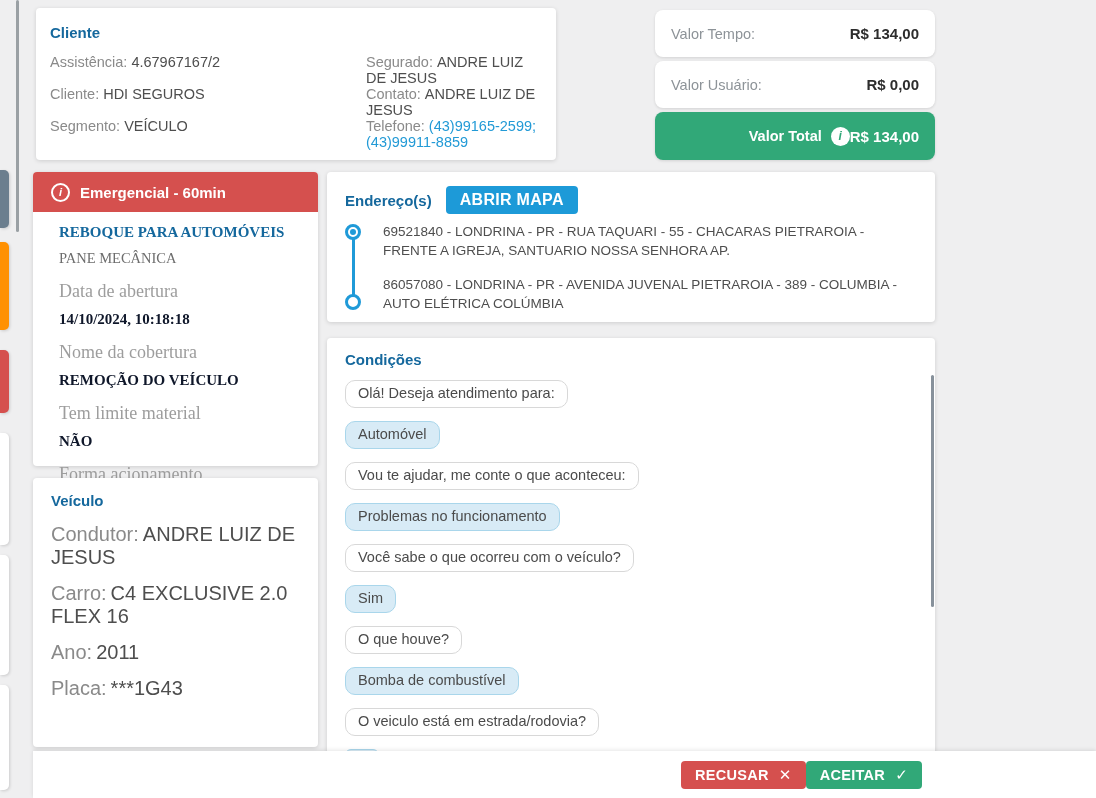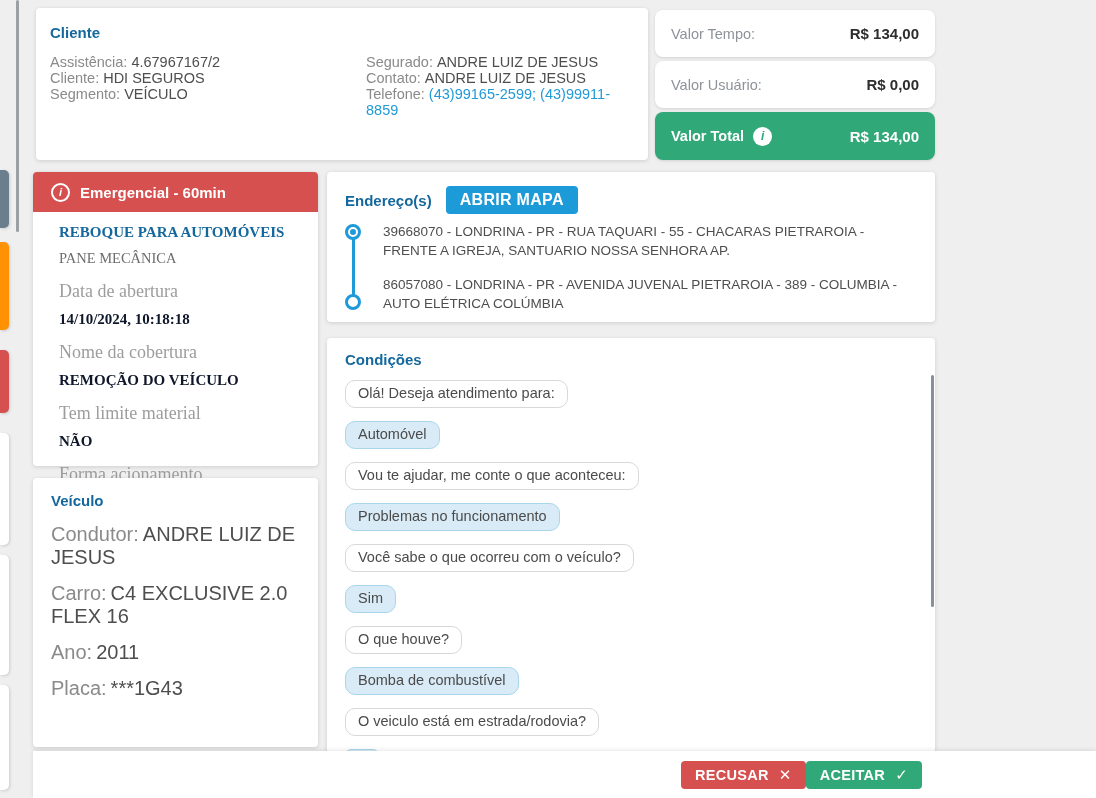--- a/index.html
+++ b/index.html
@@ -22,37 +22,37 @@
   .rail-sliver { position:absolute; left:0; width:9px; border-radius:0 5px 5px 0; box-shadow:1px 1px 3px rgba(0,0,0,.15); }
   .rail-slate  { top:170px; height:58px;  background:#6b7e8e; }
   .rail-orange { top:242px; height:88px;  background:#ff9102; }
   .rail-red    { top:350px; height:63px;  background:#d5504e; }
   .rail-white1 { top:433px; height:112px; background:#fff; }
   .rail-white2 { top:555px; height:120px; background:#fff; }
   .rail-white3 { top:685px; height:105px; background:#fff; }
   .page-scrollbar { position:absolute; left:16px; top:0; width:3px; height:232px; background:#9aa0a4; border-radius:2px; }
 
   
-  .client-card { left:36px; top:8px; width:612px; height:152px; padding:16px 14px 0 14px; }
+  .client-card { left:36px; top:8px; width:520px; height:152px; padding:16px 14px 0 14px; }
   .card-title { font-size:15px; font-weight:bold; color:#15689d; }
   .client-grid { display:grid; grid-template-columns:316px 1fr; margin-top:13px; font-size:14.5px; }
   .kv-label { color:#8a8a8a; margin-right:4px; }
   .kv-value { color:#4e4e4e; }
   .kv-link  { color:#229ad6; cursor:pointer; }
 
   
   .valor-panel { position:absolute; left:655px; top:10px; width:280px; }
   .v-row {
     height:47px; margin-bottom:4px; background:#fff; border-radius:8px;
     box-shadow:0 1px 3px rgba(0,0,0,.12);
     display:flex; align-items:center; justify-content:space-between; padding:0 16px;
   }
   .v-label { color:#8d9398; font-size:14.5px; }
   .v-value { color:#2d2d2d; font-size:15px; font-weight:bold; }
-  .v-total { background:#31a878; height:48px; margin-bottom:0; }
+  .v-total { background:#31a878; height:48px; margin-bottom:0;justify-content:flex-end; }
   .v-total .v-label { color:#fff; font-weight:bold; display:flex; align-items:center; gap:9px; }
   .v-total .v-value { color:#fff; }
   .info-filled {
     width:19px; height:19px; border-radius:50%; background:#fff; color:#31a878;
     font-size:12px; font-weight:bold; font-style:italic;
     display:inline-flex; align-items:center; justify-content:center; cursor:pointer;
   }
 
   
   .service-card { left:33px; top:172px; width:285px; height:294px; }
@@ -225,21 +225,21 @@
 
 <div class="card address-card">
   <div class="address-head">
     <span class="card-title">Endereço(s)</span>
     <button class="btn-map">ABRIR MAPA</button>
   </div>
   <div class="addr-timeline">
     <span class="t-line"></span>
     <span class="t-dot filled first"></span>
     <span class="t-dot last"></span>
-    <div class="addr-text">39668070 - LONDRINA - PR - RUA TAQUARI - 55 - CHACARAS PIETRAROIA - FRENTE A IGREJA, SANTUARIO NOSSA SENHORA AP.</div>
+    <div class="addr-text">69521840 - LONDRINA - PR - RUA TAQUARI - 55 - CHACARAS PIETRAROIA - FRENTE A IGREJA, SANTUARIO NOSSA SENHORA AP.</div>
     <div class="addr-text">86057080 - LONDRINA - PR - AVENIDA JUVENAL PIETRAROIA - 389 - COLUMBIA - AUTO ELÉTRICA COLÚMBIA</div>
   </div>
 </div>
 
 <div class="card conditions-card">
   <div class="card-title">Condições</div>
   <div class="bubble question first">Olá! Deseja atendimento para:</div>
   <div class="bubble answer">Automóvel</div>
   <div class="bubble question">Vou te ajudar, me conte o que aconteceu:</div>
   <div class="bubble answer">Problemas no funcionamento</div>

